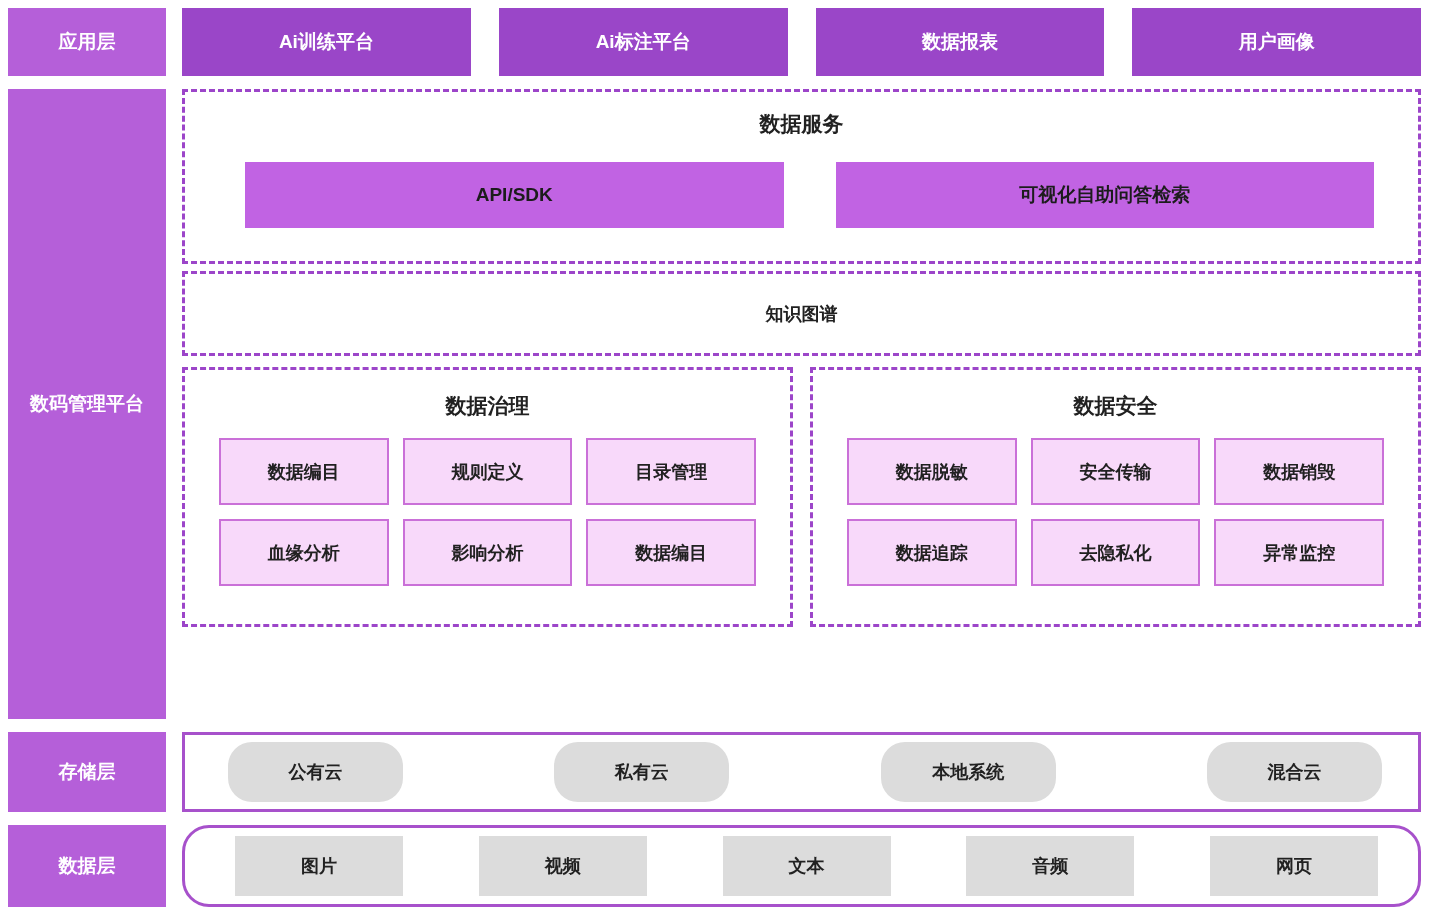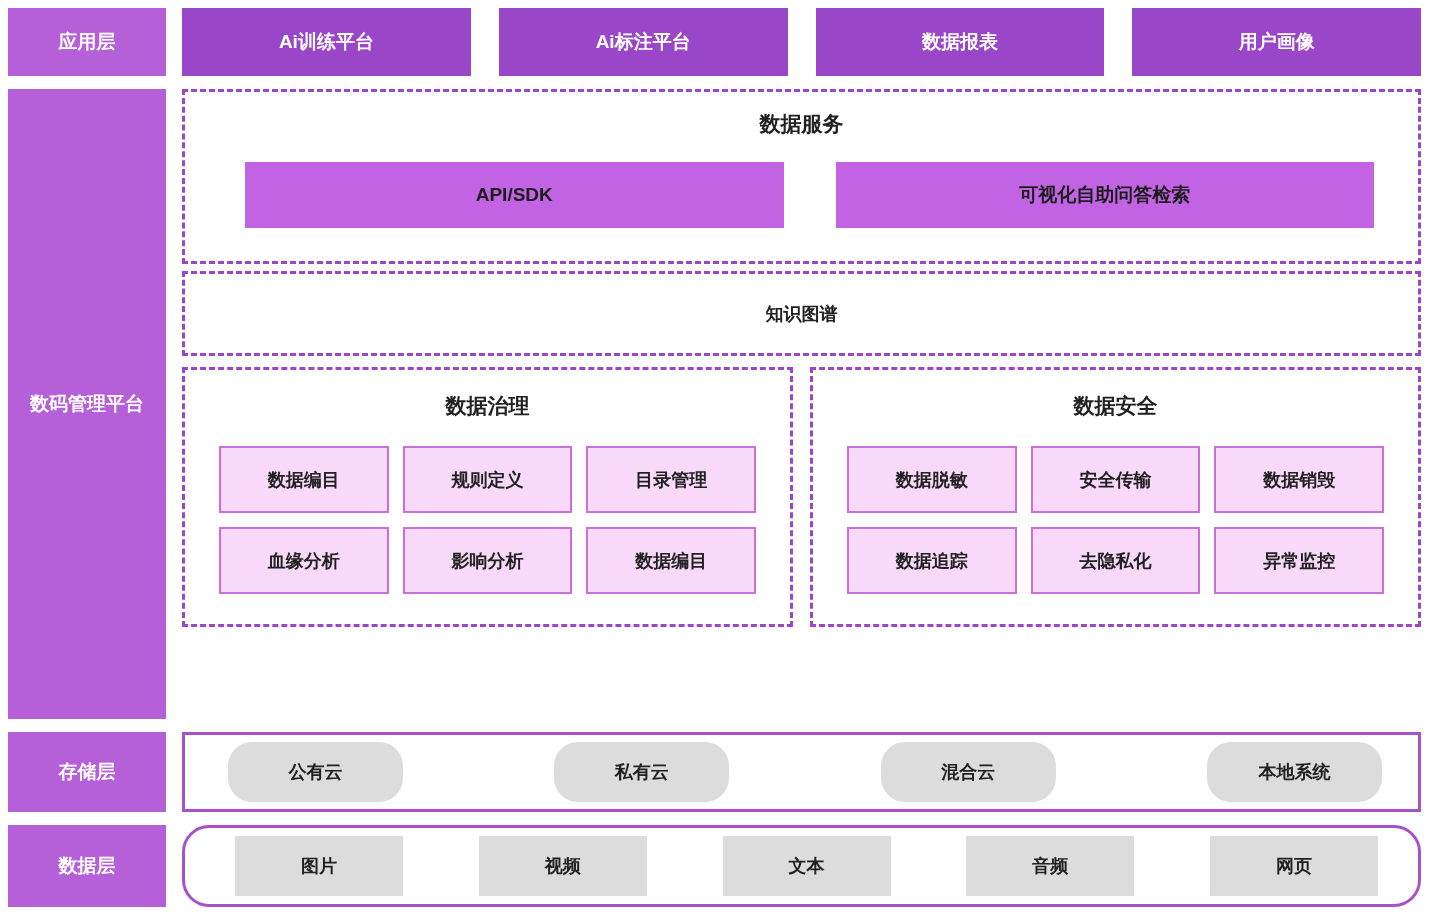--- a/index.html
+++ b/index.html
@@ -43,21 +43,21 @@
   }
   .sec-kg {
     height: 85px; margin-top: 7px;
     display: flex; align-items: center; justify-content: center;
     font-size: 18px; font-weight: bold;
   }
   .gov-row { display: flex; gap: 17px; margin-top: 11px; }
   .sec-grid { flex: 1; height: 260px; padding: 22px 34px 0; }
   .grid-boxes {
     display: grid; grid-template-columns: repeat(3, 1fr);
-    gap: 14px; margin-top: 26px;
+    gap: 14px; margin-top: 18px;
   }
   .pink-box {
     height: 67px; background: #f8d9fa; border: 2px solid #ca70d8;
     color: #212121; font-weight: bold; font-size: 18px;
     display: flex; align-items: center; justify-content: center;
   }
   .sec-vs {
     height: 78px; margin-top: 12px;
     display: flex; align-items: center; justify-content: center;
     font-size: 18px; font-weight: bold;
@@ -128,22 +128,22 @@
         </div>
       </div>
     </div>
 
   </div>
 
   <div class="layer-label">存储层</div>
   <div class="solid-row storage-row">
     <div class="gray-box">公有云</div>
     <div class="gray-box">私有云</div>
+    <div class="gray-box">本地系统</div>
     <div class="gray-box">混合云</div>
-    <div class="gray-box">本地系统</div>
   </div>
 
   <div class="layer-label">数据层</div>
   <div class="solid-row data-row">
     <div class="gray-box">图片</div>
     <div class="gray-box">视频</div>
     <div class="gray-box">文本</div>
     <div class="gray-box">音频</div>
     <div class="gray-box">网页</div>
   </div>

